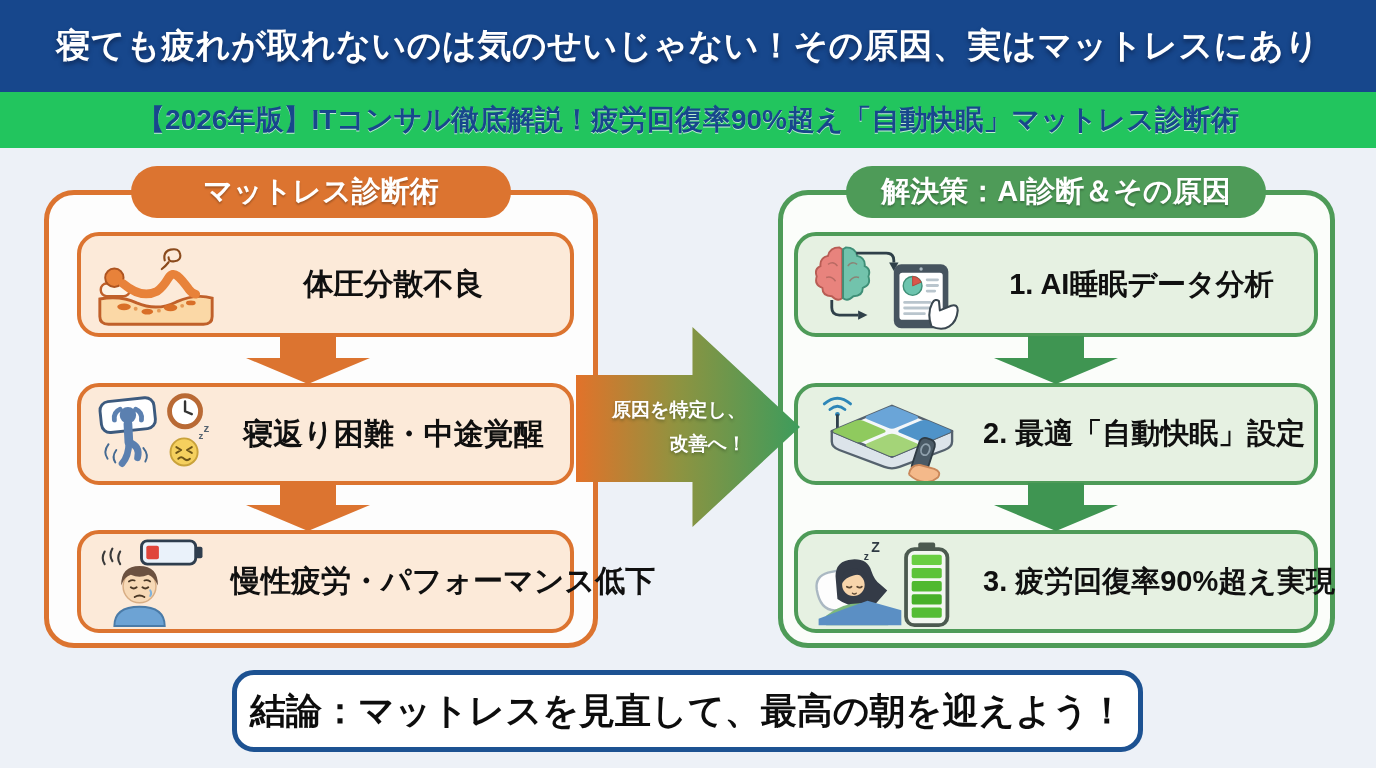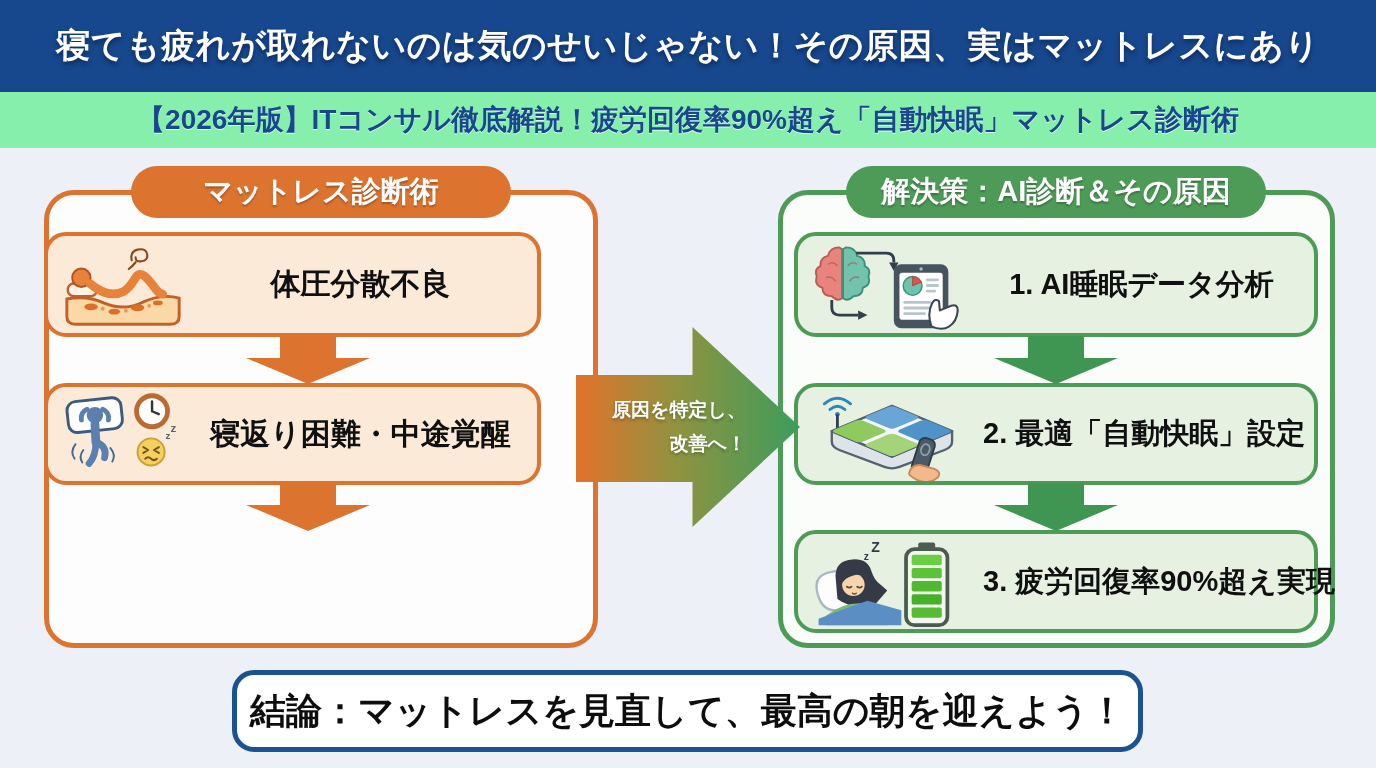--- a/index.html
+++ b/index.html
@@ -5,39 +5,39 @@
   html,body{margin:0;padding:0;}
   .stage{position:relative;width:1376px;height:768px;background:#edf1f7;overflow:hidden;
          font-family:"Liberation Sans","DejaVu Sans",sans-serif;}
   .stage *{box-sizing:border-box;}
 
   
   .banner{position:absolute;left:0;top:0;width:1376px;height:92px;background:#17478c;
           display:flex;align-items:center;justify-content:center;}
   .banner-title{color:#ffffff;font-size:34px;font-weight:bold;letter-spacing:.5px;
                 text-shadow:0 3px 4px rgba(8,22,55,.55);white-space:nowrap;}
-  .subbanner{position:absolute;left:0;top:92px;width:1376px;height:56px;background:#86efac;
+  .subbanner{position:absolute;left:0;top:92px;width:1376px;height:56px;background:#22c55e;
              display:flex;align-items:center;justify-content:center;}
   .subbanner-text{color:#17478c;font-size:28px;font-weight:bold;white-space:nowrap;
                   text-shadow:0 1px 0 rgba(255,255,255,.7);}
 
   
   .panel{position:absolute;top:190px;height:458px;border-radius:30px;background:#fdfdfd;z-index:1;}
   .panel.problem{left:44px;width:554px;border:5px solid #dc7430;}
   .panel.solution{left:778px;width:557px;border:5px solid #4e9b58;background:#fbfdfa;}
 
   .pill{position:absolute;top:166px;height:52px;border-radius:27px;z-index:5;
         display:flex;align-items:center;justify-content:center;color:#fff;font-weight:bold;
         font-size:29px;text-shadow:0 2px 2px rgba(0,0,0,.25);white-space:nowrap;}
   .pill.problem{left:131px;width:380px;background:#dc7430;}
   .pill.solution{left:846px;width:420px;background:#4e9b58;}
 
   
   .step-box{position:absolute;border-radius:22px;display:flex;align-items:center;z-index:2;}
-  .step-box.p{left:44px;width:497px;border:4px solid #dc7430;background:#fcead9;}
+  .step-box.p{left:77px;width:497px;border:4px solid #dc7430;background:#fcead9;}
   .step-box.s{left:794px;width:524px;border:4px solid #4e9b58;background:#e6f1e2;}
   .r1{top:232px;height:105px}
   .r2{top:383px;height:102px}
   .r3{top:530px;height:103px}
   .step-icon{flex:0 0 150px;display:flex;align-items:center;justify-content:center;}
   .step-box.s .step-icon{flex:0 0 185px;}
   .step-label{flex:1;text-align:center;font-weight:bold;color:#101010;font-size:30px;
               padding-right:14px;white-space:nowrap;}
   .step-box.s .step-label{font-size:29px;}
 
@@ -117,20 +117,38 @@
         <circle cx="94" cy="66" r="14" fill="#f5d05e" stroke="#c9a23a" stroke-width="2"></circle>
         <path d="M86 61 l5 3 l-5 3 M102 61 l-5 3 l5 3" stroke="#6d5418" stroke-width="2" fill="none" stroke-linecap="round" stroke-linejoin="round"></path>
         <path d="M88 73 q3 -3 6 0 q3 3 6 0" stroke="#6d5418" stroke-width="2" fill="none" stroke-linecap="round"></path>
         <text x="109" y="53" font-size="10" font-weight="bold" fill="#55636f">z</text>
         <text x="114" y="45" font-size="12" font-weight="bold" fill="#55636f">z</text>
       </svg>
     </div>
     <div class="step-label">寝返り困難・中途覚醒</div>
   </div>
 
+  <div class="step-box p r3">
+    <div class="step-icon">
+      <svg width="128" height="92" viewBox="0 0 130 95">
+        <rect x="50" y="5" width="56" height="24" rx="6" fill="#eaf2fa" stroke="#2f3e4e" stroke-width="3"></rect>
+        <rect x="106" y="11" width="7" height="12" rx="2" fill="#2f3e4e"></rect>
+        <rect x="55" y="10" width="13" height="14" rx="2" fill="#e0453a"></rect>
+        <path d="M12 16 q-4 7 0 13 M20 13 q-4 7 0 13 M28 16 q-4 7 0 13" stroke="#3a3a3a" stroke-width="2.2" fill="none" stroke-linecap="round"></path>
+        <circle cx="48" cy="52" r="17" fill="#f7d9b6" stroke="#d8ae85" stroke-width="1.5"></circle>
+        <path d="M29 51 q0 -20 19 -20 q19 0 19 20 q-4 -9 -10 -11 q-9 4 -18 0 q-7 2 -10 11 z" fill="#6b5140"></path>
+        <path d="M39 53 q3 2.5 6 0 M51 53 q3 2.5 6 0" stroke="#4a3826" stroke-width="2" fill="none" stroke-linecap="round"></path>
+        <path d="M37 47 q3 -2 6 -1 M53 46 q3 -1 6 1" stroke="#4a3826" stroke-width="1.8" fill="none" stroke-linecap="round"></path>
+        <path d="M43 63 q5 -3 10 0" stroke="#4a3826" stroke-width="2" fill="none" stroke-linecap="round"></path>
+        <path d="M59 56 q2 3 0 6" stroke="#7fb3dd" stroke-width="2" fill="none" stroke-linecap="round"></path>
+        <path d="M22 93 q0 -20 26 -20 q26 0 26 20 z" fill="#6da3d4" stroke="#4a7ba8" stroke-width="2"></path>
+      </svg>
+    </div>
+    <div class="step-label">慢性疲労・パフォーマンス低下</div>
+  </div>
 
   <div class="step-box s r1">
     <div class="step-icon">
       <svg width="166" height="94" viewBox="0 0 170 100">
         <path d="M30 10 q-10 0 -12 9 q-9 2 -8 11 q-7 3 -4 11 q-3 9 6 12 q0 9 10 9 q6 6 11 2 L33 12 Z" fill="#e8837d" stroke="#b85c54" stroke-width="2"></path>
         <path d="M37 10 q10 0 12 9 q9 2 8 11 q7 3 4 11 q3 9 -6 12 q0 9 -10 9 q-6 6 -11 2 L34 12 Z" fill="#72c3ac" stroke="#3f8f77" stroke-width="2"></path>
         <path d="M18 28 q6 -4 10 2 M16 42 q6 -2 10 4 M49 28 q-6 -4 -10 2 M51 42 q-6 -2 -10 4" stroke="#9b5a52" stroke-width="1.5" fill="none" opacity=".6"></path>
         <path d="M48 16 H80 q8 0 8 8 v2" fill="none" stroke="#2f4049" stroke-width="3"></path>
         <polygon points="83,26 93,26 88,35" fill="#2f4049"></polygon>
         <path d="M22 66 v8 q0 8 8 8 H50" fill="none" stroke="#2f4049" stroke-width="3"></path>

